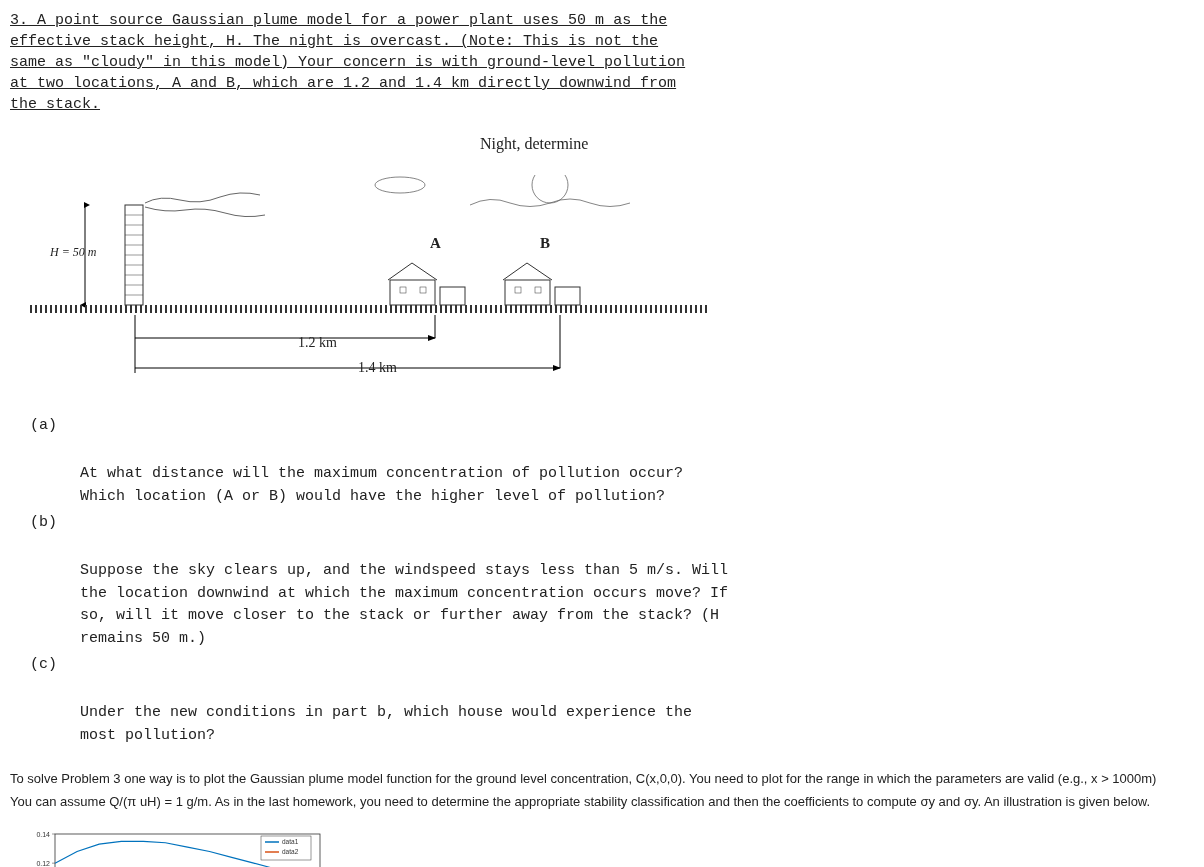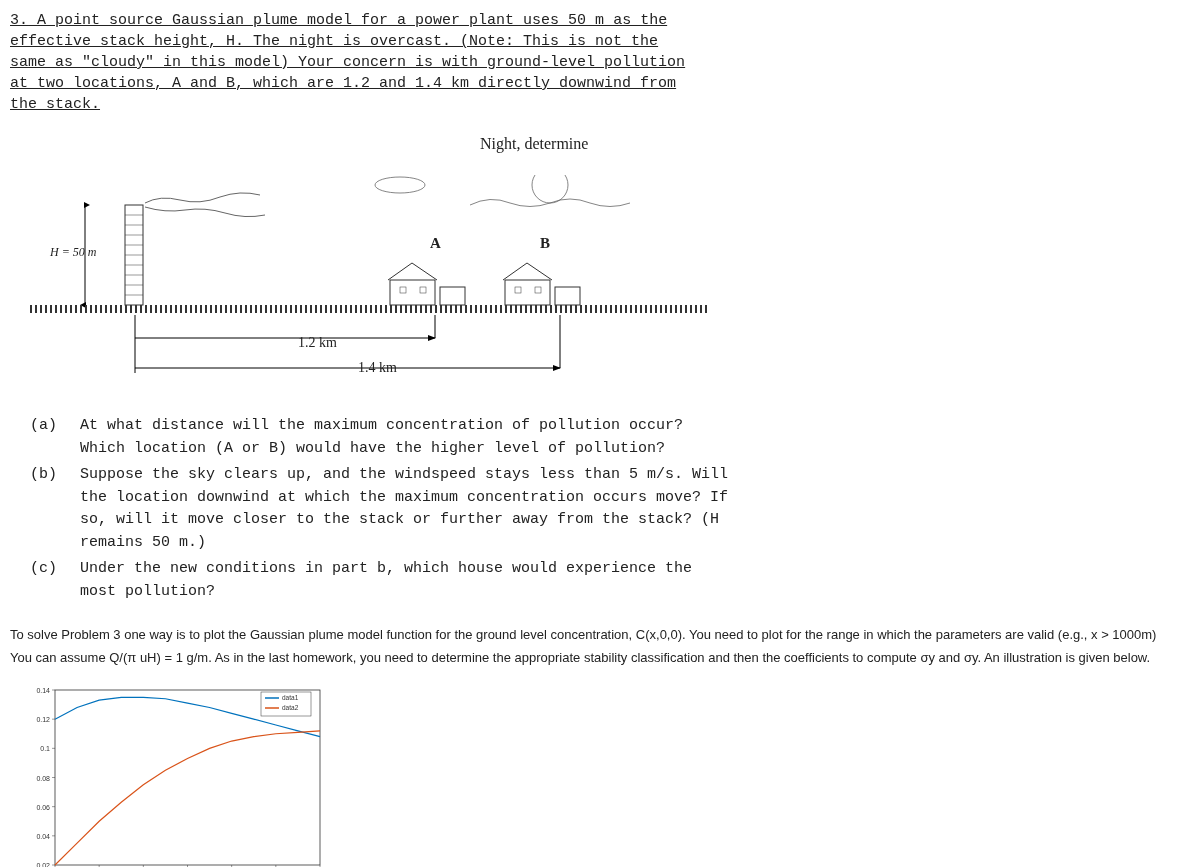--- a/index.html
+++ b/index.html
@@ -74,20 +74,21 @@
     .question-item {
       display: flex;
       margin-bottom: 4px;
     }
     .question-label {
       width: 50px;
       flex-shrink: 0;
     }
     .question-text {
       flex: 1;
+      margin-top: 48px;
     }
     .instructions {
       font-family: Liberation Sans, sans-serif;
       font-size: 13px;
       margin-top: 20px;
       line-height: 1.8;
     }
     .chart-container {
       position: relative;
       width: 360px;

